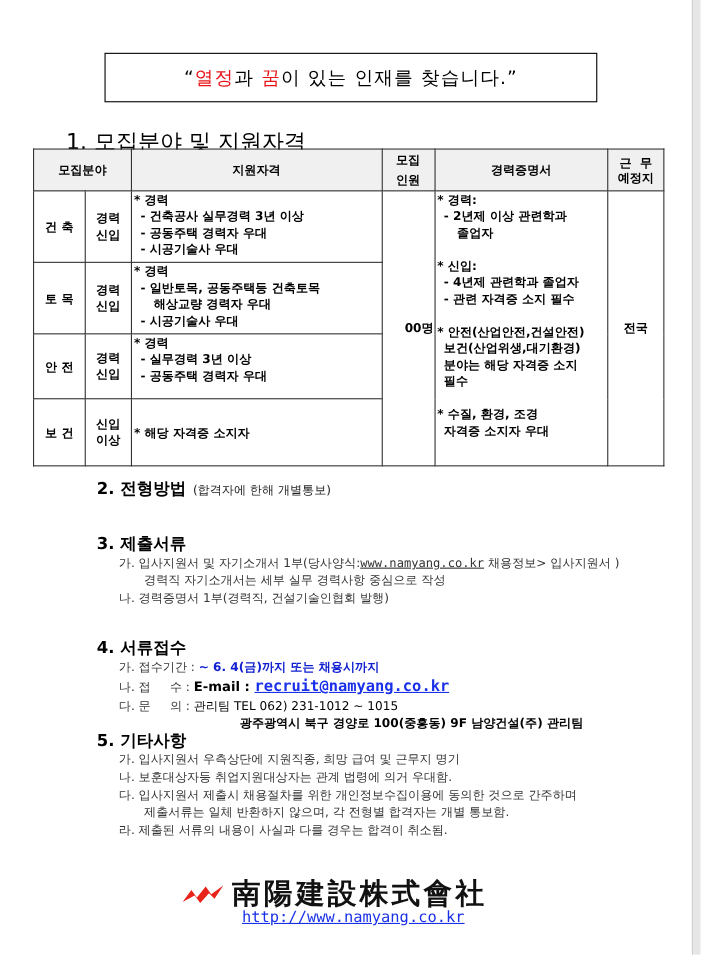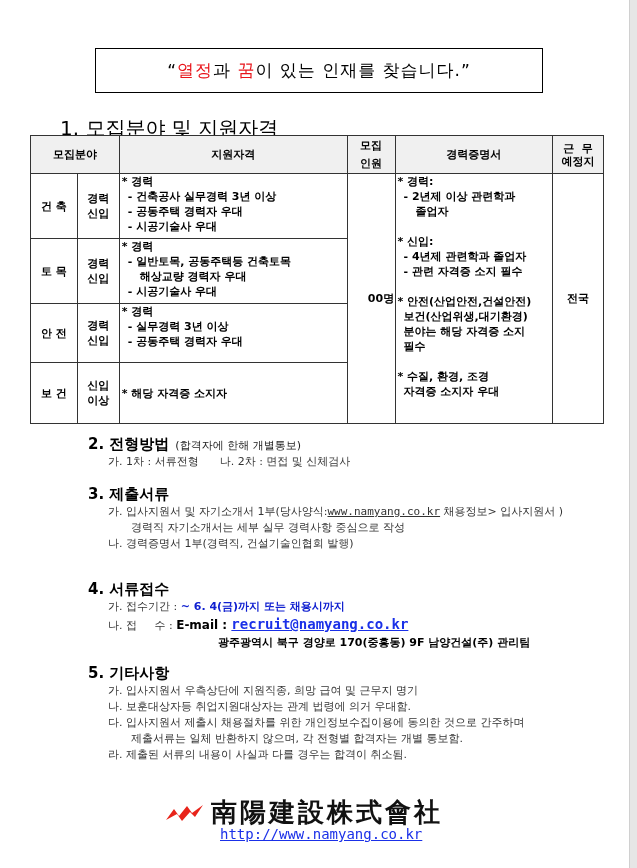--- a/index.html
+++ b/index.html
@@ -146,41 +146,43 @@
       <div class="qual-line">* 해당 자격증 소지자</div>
     </td>
   </tr>
 </tbody>
   </table>
 
 <div class="section" style="top:435px">
   <div class="h">
     <span>2. 전형방법</span><span class="note">(합격자에 한해 개별통보)</span>
   </div>
-  <div class="item" style="white-space:pre">가. 1차 : 서류전형      나. 2차 : 면접 및 신체검사</div>
 </div>
 
 <div class="section" style="top:485px">
   <div class="h">3. 제출서류</div>
   <div class="item">
     <span>가. 입사지원서 및 자기소개서 1부(당사양식:</span><span class="url-link">www.namyang.co.kr</span><span> 채용정보&gt; 입사지원서 )</span>
   </div>
   <div class="item cont">경력직 자기소개서는 세부 실무 경력사항 중심으로 작성</div>
   <div class="item">나. 경력증명서 1부(경력직, 건설기술인협회 발행)</div>
 </div>
 
 <div class="section" style="top:580px">
   <div class="h">4. 서류접수</div>
   <div class="item">
     <span style="white-space:pre">가. 접수기간 : </span><span class="blue-bold">~ 6. 4(금)까지 또는 채용시까지</span>
   </div>
   <div class="item" style="line-height:18px">
     <span style="white-space:pre">나. 접     수 : </span><span class="email-label" style="white-space:pre">E-mail : </span><span class="email-link">recruit@namyang.co.kr</span>
   </div>
-  <div class="item addr">광주광역시 북구 경양로 170(중흥동) 9F 남양건설(주) 관리팀</div>
+  <div class="item">
+    <span style="white-space:pre">다. 문     의 : </span><span style="color:#000">관리팀 TEL 062) 231-1012 ~ 1015</span>
+  </div>
+  <div class="item addr">광주광역시 북구 경양로 100(중흥동) 9F 남양건설(주) 관리팀</div>
 </div>
 
 <div class="section" style="top:664px">
   <div class="h">5. 기타사항</div>
   <div class="item">가. 입사지원서 우측상단에 지원직종, 희망 급여 및 근무지 명기</div>
   <div class="item">나. 보훈대상자등 취업지원대상자는 관계 법령에 의거 우대함.</div>
   <div class="item">다. 입사지원서 제출시 채용절차를 위한 개인정보수집이용에 동의한 것으로 간주하며</div>
   <div class="item cont">제출서류는 일체 반환하지 않으며, 각 전형별 합격자는 개별 통보함.</div>
   <div class="item">라. 제출된 서류의 내용이 사실과 다를 경우는 합격이 취소됨.</div>
 </div>

